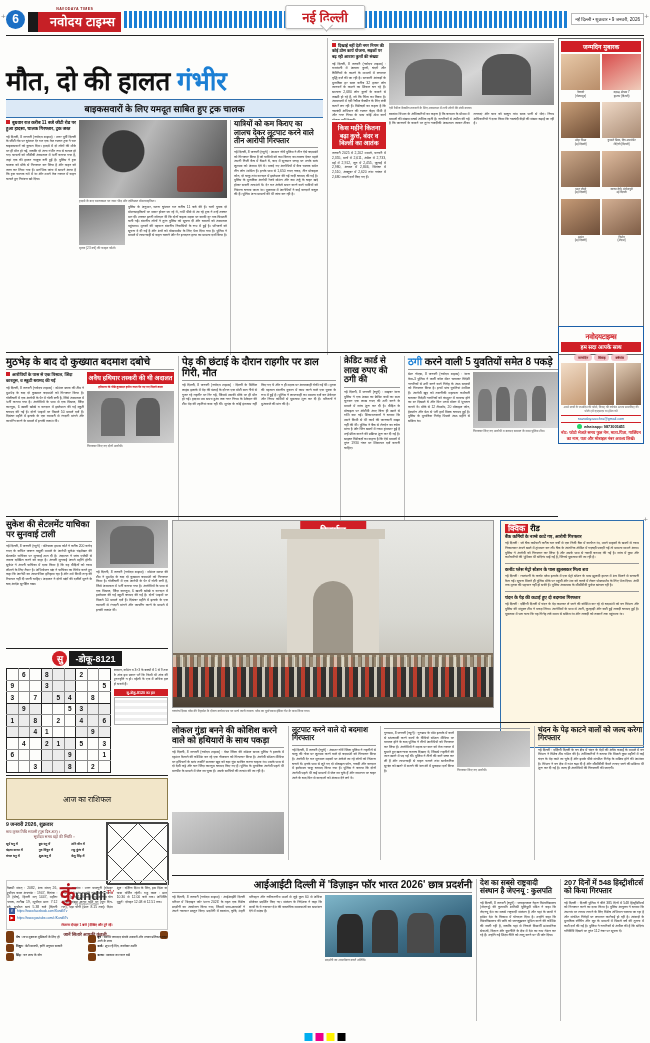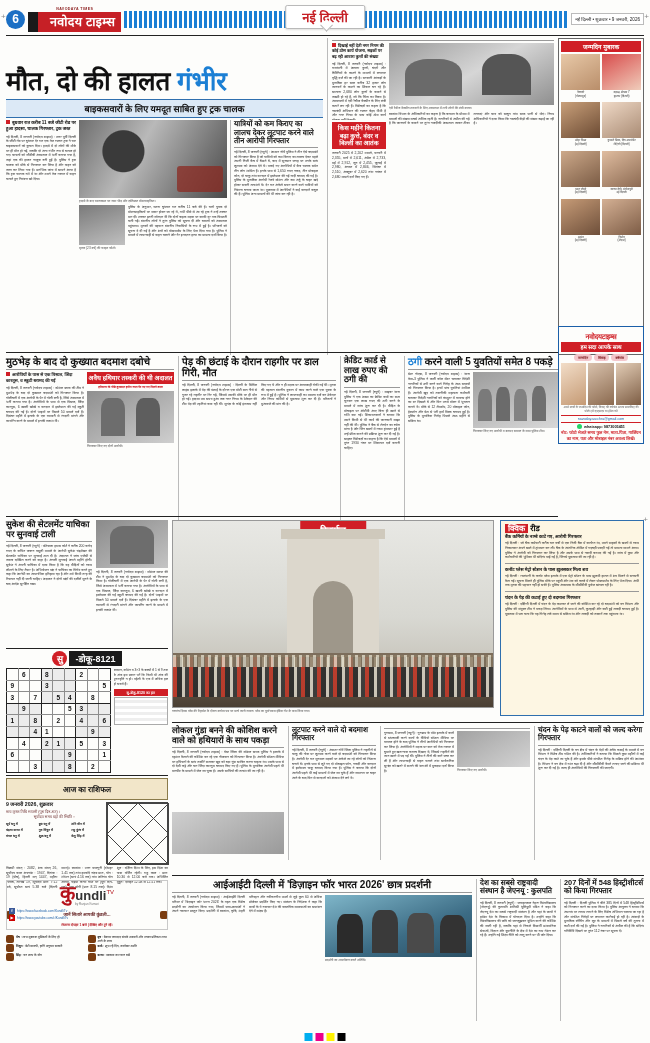--- a/index.html
+++ b/index.html
@@ -100,21 +100,21 @@
     width:11.5px;height:11.5px;border:.5px solid #8d8d8d;text-align:center;
     font-size:6.5px;font-weight:bold;color:#111;padding:0;
   }
   table.sudoku td.shade{ background:#ececec; }
   table.sudoku tr:nth-child(3n) td{ border-bottom:1.1px solid #222; }
   table.sudoku td:nth-child(3n){ border-right:1.1px solid #222; }
   table.sudoku tr:first-child td{ border-top:1.1px solid #222; }
   table.sudoku td:first-child{ border-left:1.1px solid #222; }
 
   
-  .horo-h{ background:#f2e6c9;border:1px solid #8a7a4a;text-align:center;font-weight:bold;font-size:7.5px;padding:5px;}
+  .horo-h{ background:#f2e6c9;border:1px solid #8a7a4a;text-align:center;font-weight:normal;font-size:7.5px;padding:15px;}
   .kundli{ width:62px;height:62px;border:1px solid #444; position:relative; }
   .kundli:before,.kundli:after{content:"";position:absolute;inset:0;border-top:1px solid #444;}
   .rashi-row{display:flex;gap:2px;font-size:3.2px;line-height:1.3;}
   .rashi-icon{width:8px;height:8px;background:#7a3c10;border-radius:2px;flex:0 0 auto;}
   .h-md{ font-size:10px; }
   .h-sm{ font-size:8.6px; }
   .h-xs{ font-size:7.4px; }
 
   .redbox-small{ background:#d01f26;color:#fff;font-weight:bold;font-size:6.4px;text-align:center;
     line-height:1.22;padding:2px 1px;}
@@ -363,21 +363,21 @@
 
       <div style="position:absolute;left:0;right:0;bottom:0;height:54px;background:linear-gradient(180deg,#7d6e5c,#4a3f33);"></div>
       <div style="position:absolute;left:0;right:0;bottom:10px;height:40px;
           background:repeating-linear-gradient(90deg, #c23a2a 0 4px, #2b2b2b 4px 9px, #d8d2c4 9px 12px, #3a3a3a 12px 16px);opacity:.9;"></div>
       <div style="position:absolute;left:0;right:0;bottom:40px;height:12px;
           background:repeating-linear-gradient(90deg, #e2dcc9 0 3px, #8d7c64 3px 7px);opacity:.8;"></div>
     </div>
     <div class="cap">गणतंत्र दिवस परेड की रिहर्सल के दौरान कर्तव्य पथ पर मार्च करते जवान। परेड का पूर्वाभ्यास इंडिया गेट के पास किया गया।</div>
   </div>
 
-  <div class="quick" style="position:absolute;left:500px;top:520px;width:144px;height:196px;overflow:hidden;">
+  <div class="quick" style="position:absolute;left:500px;top:520px;width:144px;height:228px;overflow:hidden;">
     <div class="quick-h"><b>क्विक</b> <span>रीड</span></div>
     <div style="padding:0 4px 3px;">
       <div class="hl" style="font-size:4.6px;">बैंक कर्मियों के नाम्बे काटे गए, आरोपी गिरफ्तार</div>
       <div class="body-text" style="margin-top:2px;">नई दिल्ली : जो बैंक कर्मचारी करीब चार वर्षों से एक निजी बैंक में कार्यरत था, उसने ग्राहकों के खातों से रकम निकालकर अपने खाते में ट्रांसफर कर ली। बैंक के आंतरिक ऑडिट में गड़बड़ी पकड़ी गई तो मामला सामने आया। पुलिस ने आरोपी को गिरफ्तार कर लिया है और उसके पास से नकदी बरामद की गई है। जांच में कुछ और कर्मचारियों की भूमिका भी संदिग्ध पाई गई है, जिनसे पूछताछ की जा रही है।</div>
       <div class="thin" style="margin:3px 0;"></div>
       <div class="hl" style="font-size:4.6px;">कनॉट प्लेस मेट्रो स्टेशन के पास झुलसकर मिला शव</div>
       <div class="body-text" style="margin-top:2px;">नई दिल्ली : राजधानी के कनॉट प्लेस इलाके में एक मेट्रो स्टेशन के पास झुलसी हालत में शव मिलने से सनसनी फैल गई। सूचना मिलते ही पुलिस मौके पर पहुंची और शव को कब्जे में लेकर पोस्टमार्टम के लिए भेज दिया। अभी तक मृतक की पहचान नहीं हो सकी है। पुलिस आसपास के सीसीटीवी फुटेज खंगाल रही है।</div>
       <div class="thin" style="margin:3px 0;"></div>
       <div class="hl" style="font-size:4.6px;">चंदन के पेड़ की कटाई हुए दो बदमाश गिरफ्तार</div>
       <div class="body-text" style="margin-top:2px;">नई दिल्ली : दक्षिणी दिल्ली में चंदन के पेड़ काटकर ले जाने की कोशिश कर रहे दो बदमाशों को वन विभाग और पुलिस की संयुक्त टीम ने पकड़ लिया। आरोपियों के पास से आरी, कुल्हाड़ी और कटी हुई लकड़ी बरामद हुई है। पूछताछ में पता चला कि यह गिरोह लंबे समय से सक्रिय था और लकड़ी को तस्करों तक पहुंचाता था।</div>
@@ -623,21 +623,21 @@
         <div class="thin" style="margin:2px 0;"></div>
         <div class="body-text" style="height:108px;overflow:hidden;">नई दिल्ली : दक्षिणी दिल्ली के वन क्षेत्र में चंदन के पेड़ों की अवैध कटाई के मामले में वन विभाग ने विशेष टीम गठित की है। अधिकारियों ने बताया कि पिछले कुछ महीनों में कई चंदन के पेड़ काटे जा चुके हैं और इसके पीछे संगठित गिरोह के सक्रिय होने की आशंका है। विभाग ने वन क्षेत्र में गश्त बढ़ा दी है और सीसीटीवी कैमरे लगाए जाने की प्रक्रिया भी शुरू कर दी गई है। जल्द ही आरोपियों की गिरफ्तारी की जाएगी।</div>
       </div>
     </div>
   </div>
 
   <div class="rule" style="position:absolute;left:172px;top:875px;width:472px;"></div>
 
   <div style="position:absolute;left:172px;top:879px;width:472px;display:flex;gap:4px;">
     <div style="width:300px;">
-      <div class="hl h-md" style="text-align:center;">आईआईटी दिल्ली में 'डिज़ाइन फॉर भारत 2026' छात्र प्रदर्शनी</div>
+      <div class="hl h-md" style="text-align:right;">आईआईटी दिल्ली में 'डिज़ाइन फॉर भारत 2026' छात्र प्रदर्शनी</div>
       <div class="thin" style="margin:2px 0;"></div>
       <div style="display:flex;gap:3px;">
         <div class="body-text" style="width:150px;height:120px;overflow:hidden;column-count:2;">नई दिल्ली, 8 जनवरी (नवोदय टाइम्स) : आईआईटी दिल्ली परिसर में 'डिज़ाइन फॉर भारत 2026' के तहत एक विशेष प्रदर्शनी का आयोजन किया गया, जिसमें छात्र-छात्राओं ने अपने नवाचार प्रस्तुत किए। प्रदर्शनी में स्वास्थ्य, कृषि, शहरी परिवहन और नवीकरणीय ऊर्जा से जुड़े कुल 60 से अधिक प्रोजेक्ट प्रदर्शित किए गए। संस्थान के निदेशक ने कहा कि छात्रों के ये नवाचार देश की वास्तविक समस्याओं का समाधान देने में सक्षम हैं।</div>
         <div style="flex:1;">
           <div class="photo" style="height:62px;background:linear-gradient(160deg,#7fb6c9,#3c6c85 60%,#2b4f63);">
             <div style="position:absolute;left:8%;top:30%;width:18%;height:64%;background:#2b2b2b;border-radius:30% 30% 0 0;"></div>
             <div style="position:absolute;left:32%;top:24%;width:18%;height:70%;background:#3a3a3a;border-radius:30% 30% 0 0;"></div>
             <div style="position:absolute;left:56%;top:28%;width:18%;height:66%;background:#4a4a4a;border-radius:30% 30% 0 0;"></div>
             <div style="position:absolute;left:78%;top:32%;width:18%;height:62%;background:#333;border-radius:30% 30% 0 0;"></div>
           </div>

